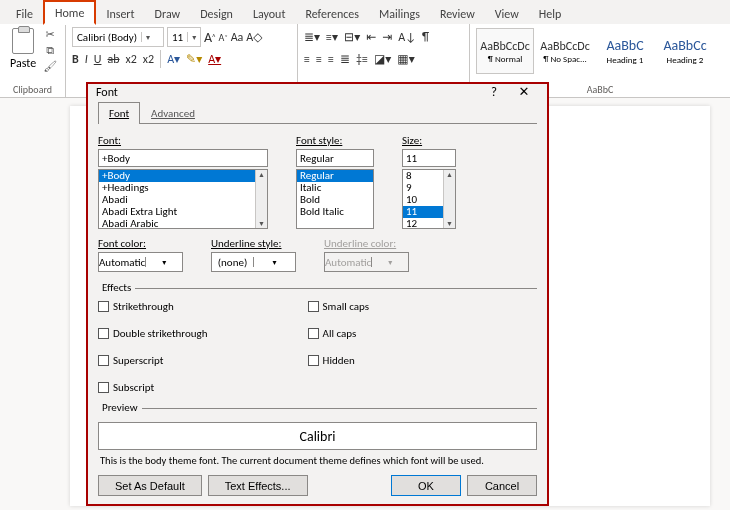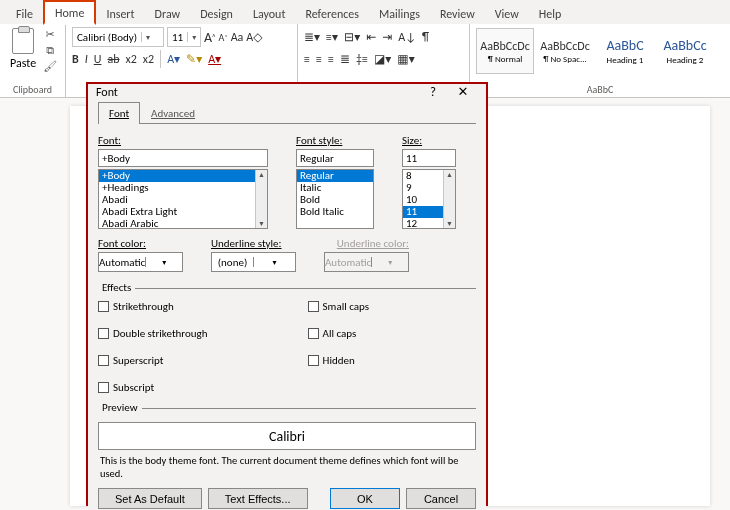--- a/index.html
+++ b/index.html
@@ -148,21 +148,21 @@
   position:absolute;
   left:70px; top:8px;
   width:640px; height:400px;
   background:#fff;
   box-shadow: 0 0 4px rgba(0,0,0,0.15);
 }
 
 .dialog {
   position:absolute;
   left:86px; top:82px;
-  width:402px; height:424px;
+  width:463px; height:424px;
   background: var(--win-bg);
   border:2px solid var(--dialog-border);
   display:flex; flex-direction:column;
   font-size:11px;
 }
 .dialog-title {
   display:flex; align-items:center;
   height:28px; padding:0 8px;
 }
 .dialog-title .t { flex:1; font-size:12px;}
@@ -190,21 +190,21 @@
   flex:1;
   border-top:1px solid var(--border-dark);
   margin:0 10px;
   padding:10px 0 0;
   display:flex; flex-direction:column;
   gap:8px;
 }
 .row3 { display:flex; gap:28px;}
 .col { display:flex; flex-direction:column; gap:2px;}
 .lbl { text-decoration: underline; }
-.lbl.dis { color: var(--disabled);  text-align: right;}
+.lbl.dis { color: var(--disabled); }
 .textfield {
   border:1px solid var(--border-dark);
   background:#fff;
   height:18px; padding:0 3px;
   display:flex; align-items:center;
 }
 .listbox {
   border:1px solid var(--border-dark);
   background:#fff;
   height:60px;

